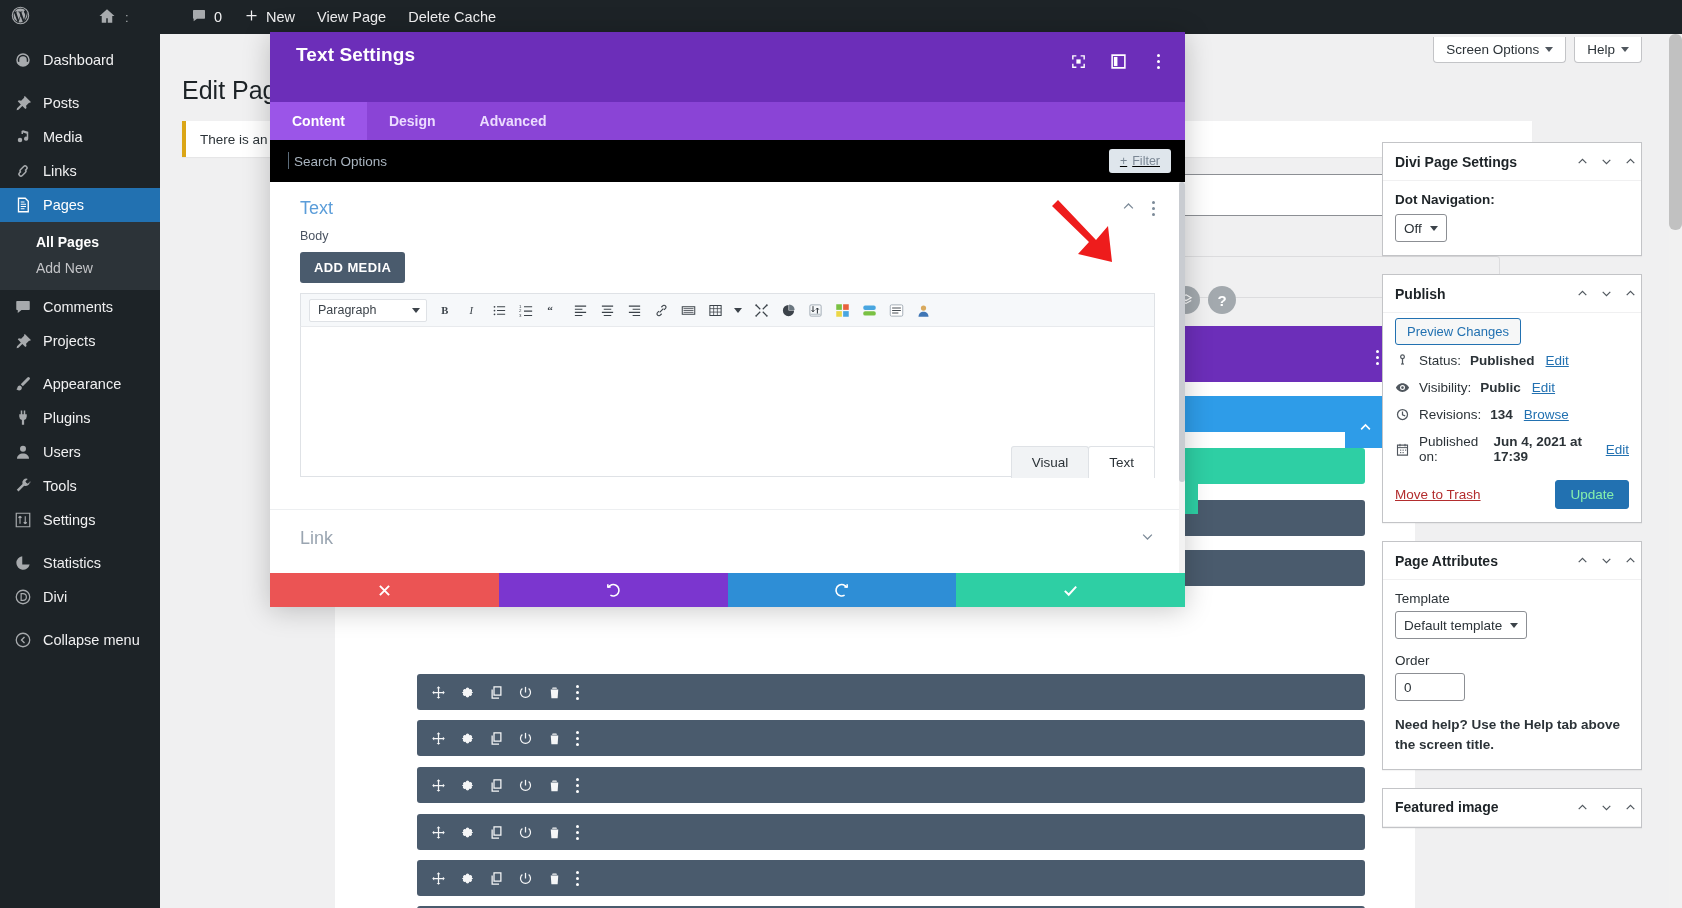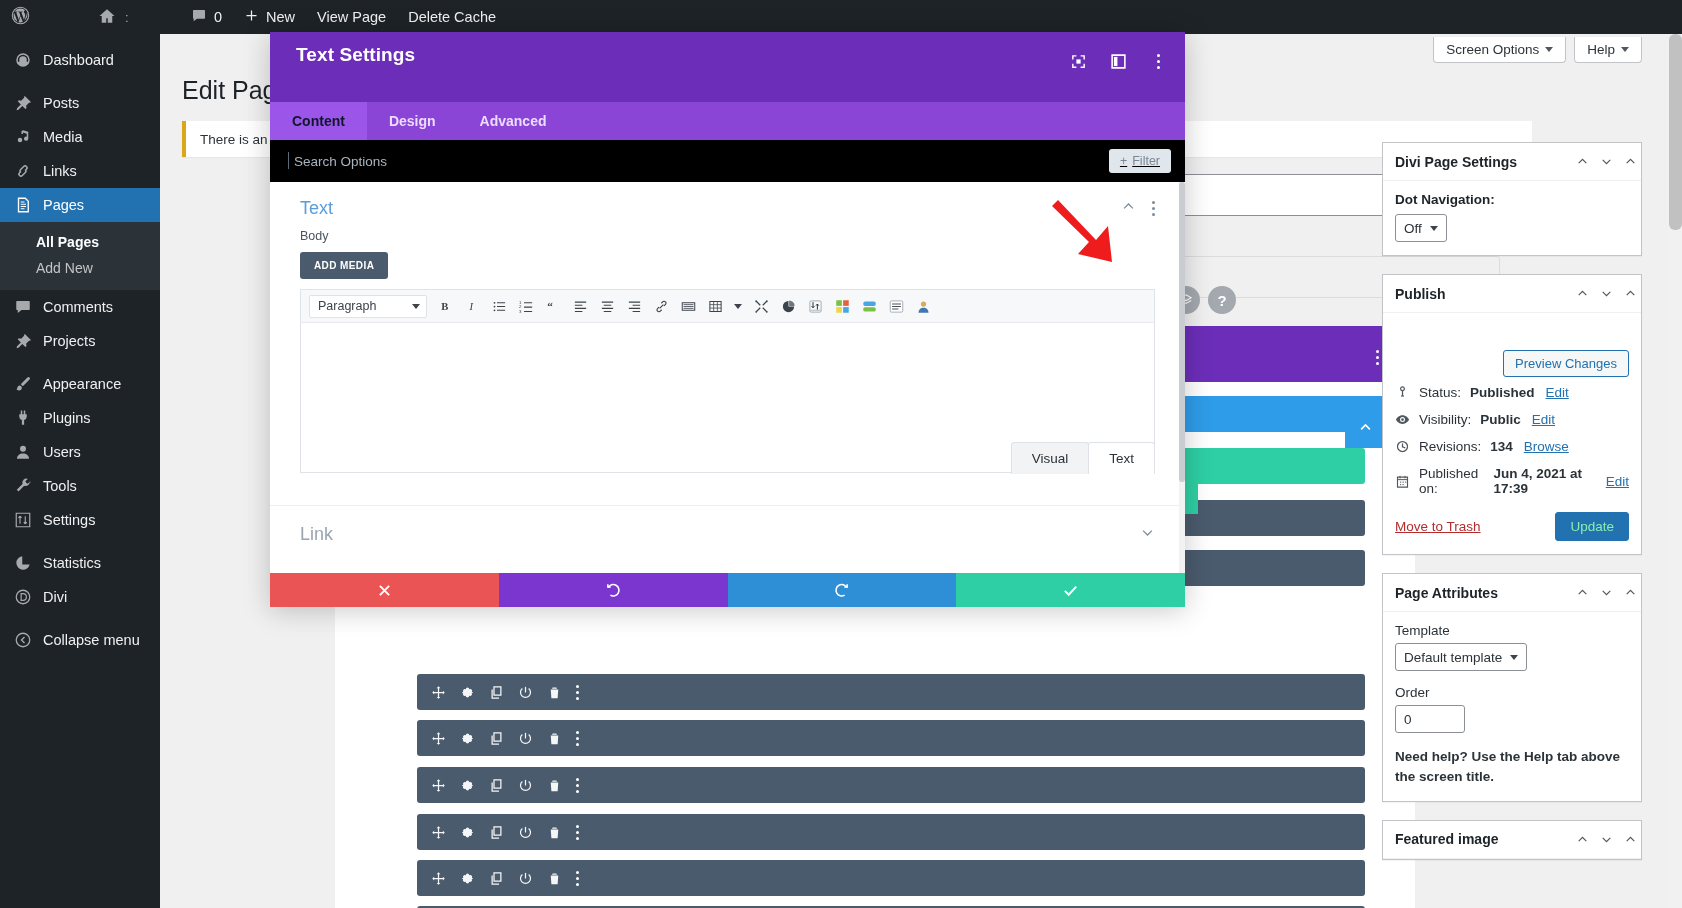--- a/index.html
+++ b/index.html
@@ -216,21 +216,21 @@
   .modal-preset { color: #e3d3f5; font-size: 12.5px; margin-top: 5px; }
   .modal-top-icons { position: absolute; right: 14px; top: 16px; display: flex; gap: 14px; align-items: center; }
   .mti { width: 26px; height: 26px; display:flex; align-items:center; justify-content:center; }
   .mti svg { width: 17px; height: 17px; fill: #fff; }
 
   .modal-tabs { height: 38px; background: #8a44d6; display: flex; align-items: stretch; }
   .mtab {
     padding: 0 22px; display: flex; align-items: center;
     color: #ecdcff; font-size: 14px; font-weight: bold;
   }
-  .mtab.active { background: #9b55e8; color: #0f172a; }
+  .mtab.active { background: #9b55e8; color: #ffffff; }
 
   .modal-search {
     height: 42px; background: #000000; display: flex; align-items: center;
     padding: 0 14px 0 24px; justify-content: space-between; position: relative; text-decoration: underline;
   }
   .msearch-text { color: #a9b4bf; font-size: 13.5px; position: relative; }
   .msearch-text:before {
     content:""; position:absolute; left:-6px; top:-2px; width:1px; height:17px; background:#5b6b7a;
   }
   .filter-btn {
@@ -246,21 +246,21 @@
     display: flex; align-items: center; justify-content: space-between;
     padding: 16px 30px 10px 30px;
   }
   .sect-title { color: #5b9dd9; font-size: 18px; font-weight: 400; }
   .sect-ctl { display: flex; align-items: center; gap: 16px; }
   .sect-ctl svg { width: 15px; height: 15px; stroke: #7c8a98; fill: none; stroke-width: 2; }
 
   .fieldlbl { padding: 0 30px; font-size: 12.5px; color: #4a5361; margin-bottom: 9px; }
   .editor-wrap { margin: 0 30px; position: relative; }
   .addmedia {
-    background: #4a5b6d; color: #fff; font-size: 10px; font-weight: bold;
+    background: #4a5b6d; color: #fff; font-size: 13px; font-weight: bold;
     letter-spacing: .4px; padding: 8px 14px; border-radius: 3px; display: inline-block;
   }
   .vt-tabs { position: absolute; right: 0; bottom: -1px; display: flex; gap: 0; }
   .vt-tab {
     background: #f1f3f5; border: 1px solid #dfe2e6; border-bottom: none;
     padding: 8px 20px; font-size: 13.5px; color: #2c3338;
     border-radius: 3px 3px 0 0; margin-left: -1px;
   }
   .vt-tab.active { background: #fff; color: #2c3338; }
 
@@ -766,21 +766,21 @@
               </svg>
             </span>
           <span class="chev">
               <svg viewBox="0 0 24 24">
                 <path d="M5 15l7-7 7 7"></path>
               </svg>
             </span>
         </span>
       </div>
       <div class="postbox-body">
-        <div style="text-align:right; margin-bottom:14px;margin-top:32px;">
+        <div style="text-align:left; margin-bottom:14px;">
           <span class="btn-secondary">Preview Changes</span>
         </div>
 
         <div class="pub-row">
           <svg viewBox="0 0 24 24">
               <path d="M12 2a4 4 0 00-1 7.87V16l-1.5 1.5L11 19l1-1 1 1 1.5-1.5L13 16V9.87A4 4 0 0012 2zm0 2a2 2 0 110 4 2 2 0 010-4z"></path>
             </svg>
           <span>Status:</span>
           <b>Published</b>
           <a href="#">Edit</a>

